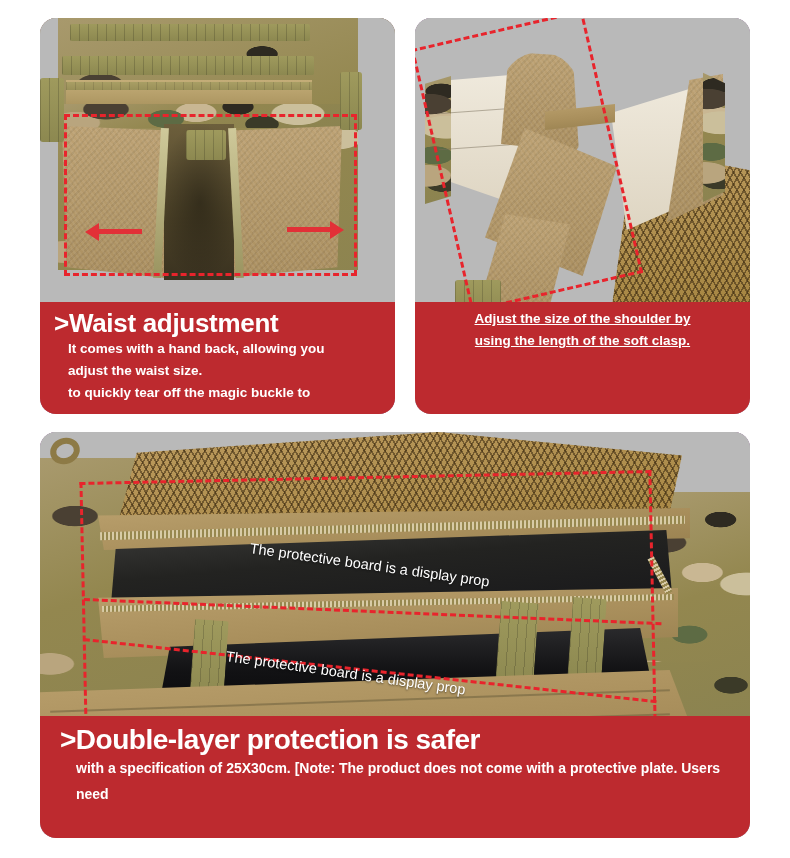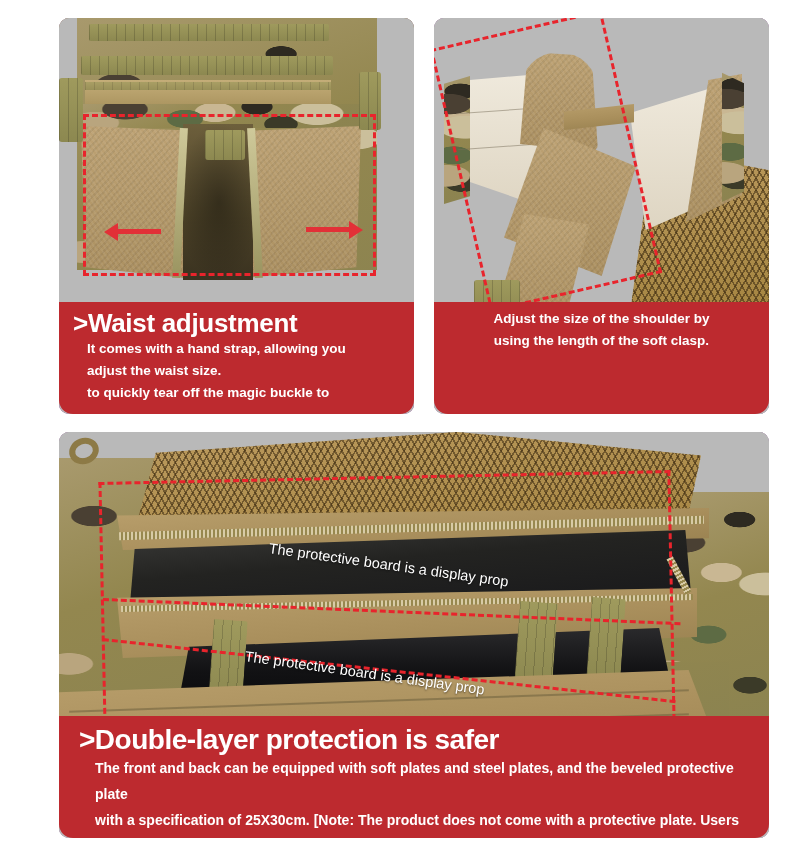--- a/index.html
+++ b/index.html
@@ -16,23 +16,22 @@
     position: relative;
     width: 790px;
     height: 858px;
     background: #ffffff;
   }
 
   
   .card {
     position: absolute;
     overflow: hidden;
-    border-radius: 10px;
+    border-radius: 16px;
     background: #701a75;
-    margin-left: 19px;
   }
 
   .photo {
     position: absolute;
     inset: 0;
     overflow: hidden;
     background: #b9b9b9;
   }
 
   
@@ -53,21 +52,21 @@
     line-height: 1.16;
     letter-spacing: -0.3px;
     white-space: nowrap;
   }
   .banner-body {
     font-size: 13.5px;
     font-weight: 700;
     line-height: 1.62;
     padding-left: 14px;
   }
-  .banner-body.center { text-align: center; padding-left: 0; }
+  .banner-body.center { text-align: center; padding-left: 0; text-decoration: underline; }
 
   
   .banner.wide { padding: 8px 8px 14px 20px; }
   .banner.wide .banner-title { font-size: 28px; letter-spacing: -0.5px; }
   .banner.wide .banner-body {
     font-size: 14px;
     line-height: 1.85;
     padding-left: 16px;
     font-weight: 700;
   }
@@ -212,21 +211,21 @@
 
       <div class="dash-box" style="left:24px; top:96px; width:293px; height:162px;"></div>
 
       <div class="arrow left" style="left:58px; top:211px; width:44px;"></div>
       <div class="arrow right" style="left:247px; top:209px; width:44px;"></div>
     </div>
 
     <div class="banner" style="height:112px;">
       <div class="banner-title">&gt;Waist adjustment</div>
       <div class="banner-body">
-        <div>It comes with a hand strap, allowing you</div>
+        <div>It comes with a hand back, allowing you</div>
         <div>adjust the waist size.</div>
         <div>to quickly tear off the magic buckle to</div>
       </div>
     </div>
   </div>
 
   <div class="card" style="left:415px; top:18px; width:335px; height:396px;">
 
     <div class="photo">
       <div style="position:absolute;inset:0;background:#b9b9b9;"></div>
@@ -325,20 +324,19 @@
       <div class="dash-line" style="left:44px; top:166px; width:578px; transform: rotate(2.4deg);"></div>
       <div class="dash-line" style="left:44px; top:206px; width:576px; transform: rotate(6.2deg);"></div>
 
       <div class="prop-label" style="left:210px; top:108px; transform: rotate(8deg);">The protective board is a display prop</div>
       <div class="prop-label" style="left:186px; top:216px; transform: rotate(8deg);">The protective board is a display prop</div>
     </div>
 
     <div class="banner wide" style="height:122px;">
       <div class="banner-title">&gt;Double-layer protection is safer</div>
       <div class="banner-body">
-        <div>The front and back can be equipped with soft plates and steel plates, and the beveled protective plate</div>
         <div>with a specification of 25X30cm. [Note: The product does not come with a protective plate. Users need</div>
 
       </div>
     </div>
   </div>
 
 </div>
 
 </body></html>

